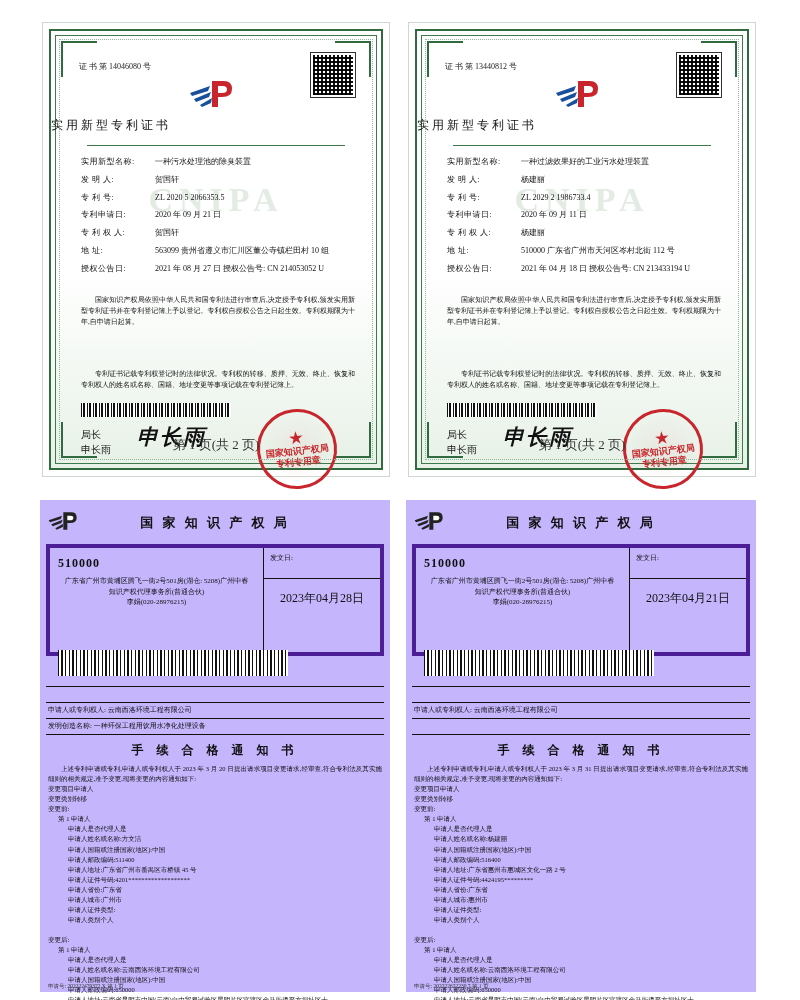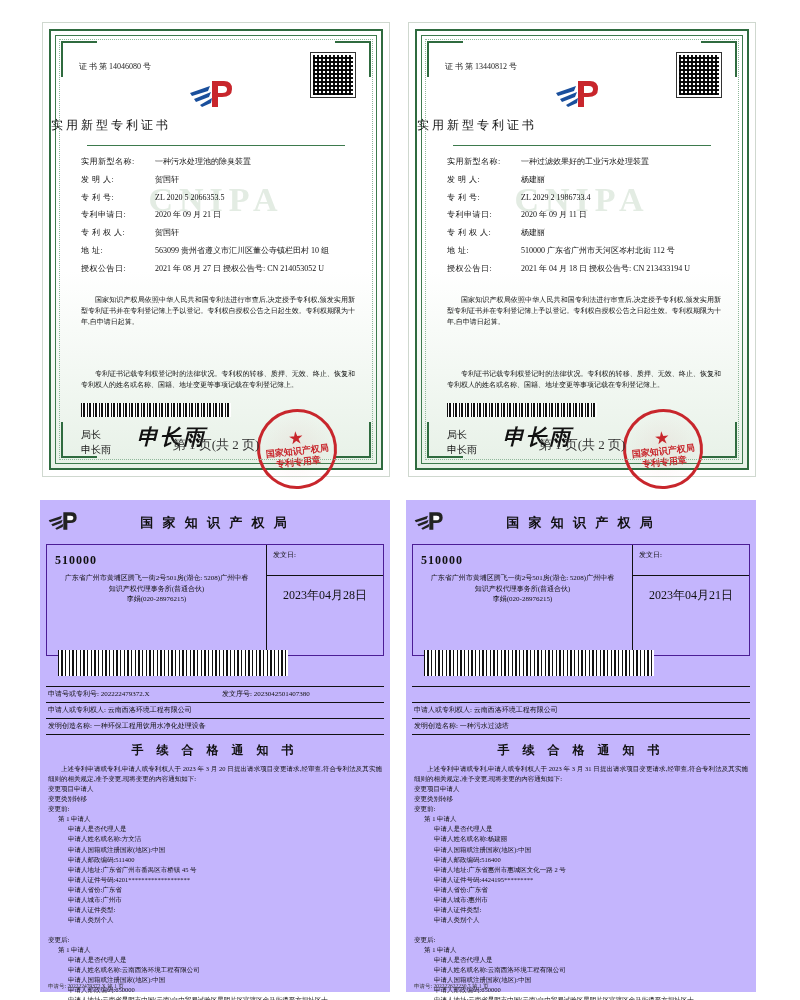--- a/index.html
+++ b/index.html
@@ -116,21 +116,21 @@
   }
   .notice.left{left:40px;}
   .notice.right{left:406px;}
   .n-logo{position:absolute;top:10px;left:6px;}
   .n-title{
     position:absolute;top:14px;left:0;right:0;text-align:center;
     font-size:13px;font-weight:bold;letter-spacing:3px;
   }
   .addr-box{
     position:absolute;top:44px;left:6px;right:6px;height:112px;
-    border:1px solid #4c1d95;box-sizing:border-box;display:flex;
+    border:4px solid #4c1d95;box-sizing:border-box;display:flex;
   }
   .addr-l{flex:1;padding:6px 8px;font-size:7px;line-height:1.5;}
   .addr-l .zip{font-size:12px;font-weight:bold;margin-bottom:4px;letter-spacing:1px;}
   .addr-l .lines{text-align:center;}
   .addr-r{
     width:116px;border-left:1px solid #111;position:relative;
   }
   .addr-r .dt-label{position:absolute;top:5px;left:6px;font-size:7px;}
   .addr-r .dt-rule{position:absolute;top:30px;left:0;right:0;height:1px;background:#111;}
   .addr-r .dt-val{
@@ -360,30 +360,20 @@
       </div>
     </div>
 
     <div class="n-barcode"></div>
 
     <div class="rowline r1"></div>
     <div class="rowline r2"></div>
     <div class="rowline r3"></div>
     <div class="rowline r4"></div>
 
-    <div class="meta m1">
-      <div class="c1">
-        <span>申请号或专利号:</span>
-        <span>202222479372.X</span>
-      </div>
-      <div class="c2">
-        <span>发文序号:</span>
-        <span>2023042501407380</span>
-      </div>
-    </div>
     <div class="meta m2">
       <div class="c1">
         <span>申请人或专利权人:</span>
         <span>云南西洛环境工程有限公司</span>
       </div>
     </div>
     <div class="meta m3">
       <div class="c1">
         <span>发明创造名称:</span>
         <span>一种环保工程用饮用水净化处理设备</span>
@@ -455,26 +445,20 @@
     <div class="rowline r2"></div>
     <div class="rowline r3"></div>
     <div class="rowline r4"></div>
 
     <div class="meta m2">
       <div class="c1">
         <span>申请人或专利权人:</span>
         <span>云南西洛环境工程有限公司</span>
       </div>
     </div>
-    <div class="meta m3">
-      <div class="c1">
-        <span>发明创造名称:</span>
-        <span>一种污水过滤塔</span>
-      </div>
-    </div>
 
     <div class="n-sub">手 续 合 格 通 知 书</div>
 
     <div class="n-body">
       <p class="indent">上述专利申请或专利,申请人或专利权人于 2023 年 3 月 31 日提出请求项目变更请求,经审查,符合专利法及其实施细则的相关规定,准予变更,现将变更的内容通知如下:</p>
       <p>变更项目申请人</p>
       <p>变更类别转移</p>
       <p>变更前:</p>
       <p class="lvl1">第 1 申请人</p>
       <p class="lvl2">申请人是否代理人是</p>

